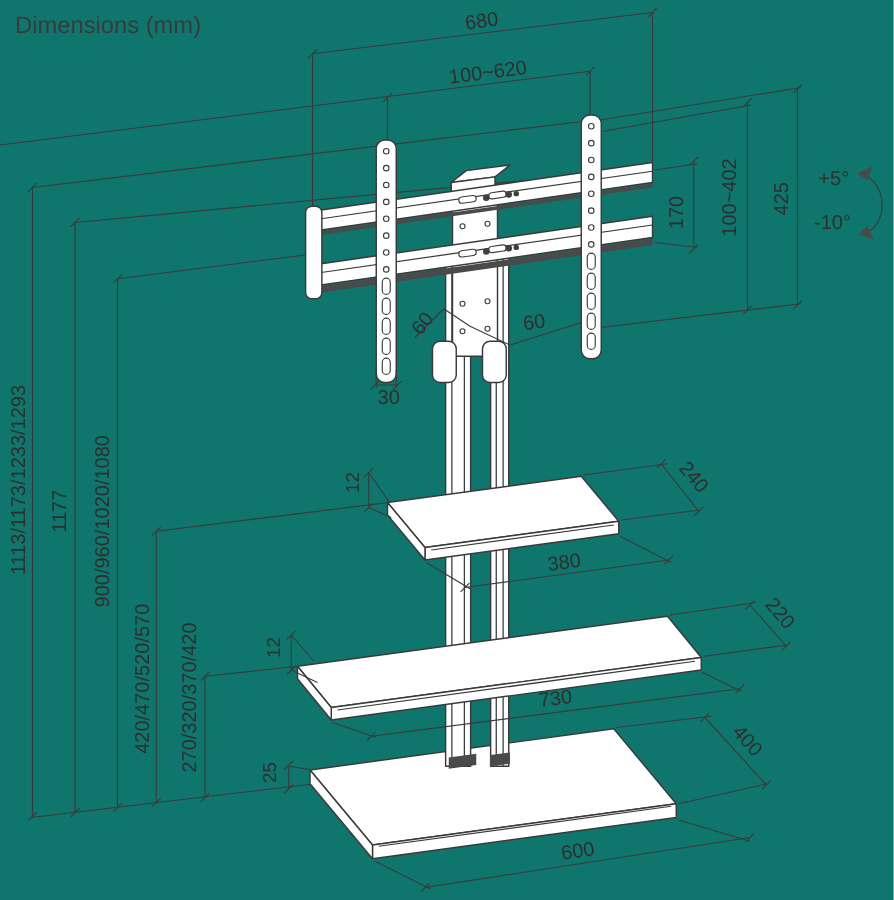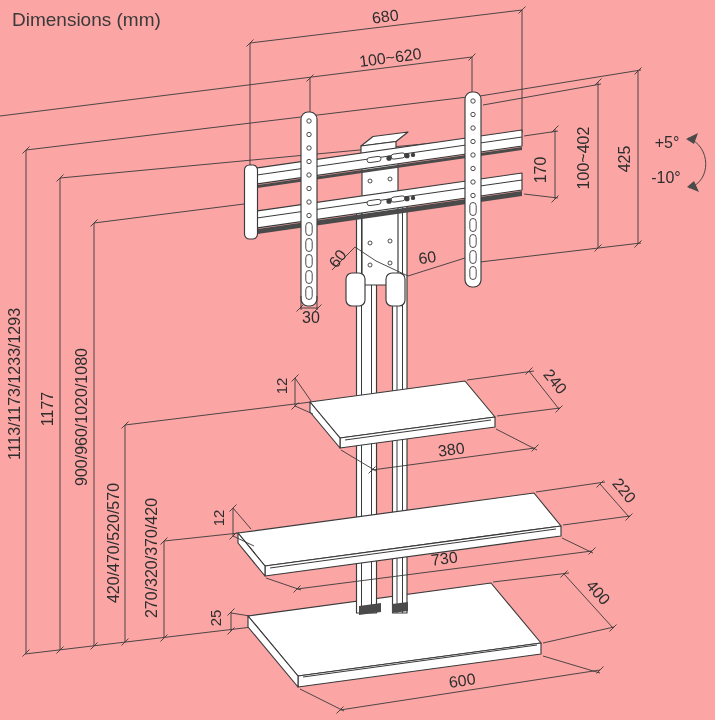--- a/index.html
+++ b/index.html
@@ -1,16 +1,16 @@
 <!DOCTYPE html>
 <html><head>
 <meta charset="utf-8">
 <style>
   html,body{margin:0;padding:0;background:#fff;}
-  .stage{position:relative;width:715px;height:720px;background:#fca5a5;overflow:hidden;
+  .stage{position:relative;width:715px;height:720px;background:#0f766e;overflow:hidden;
          font-family:"Liberation Sans",sans-serif;}
   svg{display:block;}
   .ln{stroke:#3a3a3a;stroke-width:1;fill:none;}
   .dim{stroke:#3a3a3a;stroke-width:0.9;fill:none;}
   .part{fill:#ffffff;stroke:#3a3a3a;stroke-width:1.15;stroke-linejoin:round;}
   .dk{fill:#4a4a4a;stroke:none;}
   .hole{fill:#ffffff;stroke:#3a3a3a;stroke-width:0.9;}
   .screw{fill:#3f3f3f;stroke:none;}
   text{font-family:"Liberation Sans",sans-serif;fill:#2e2e2e;font-size:16px;}
   .t-title{font-size:19px;fill:#3a3a3a;}

